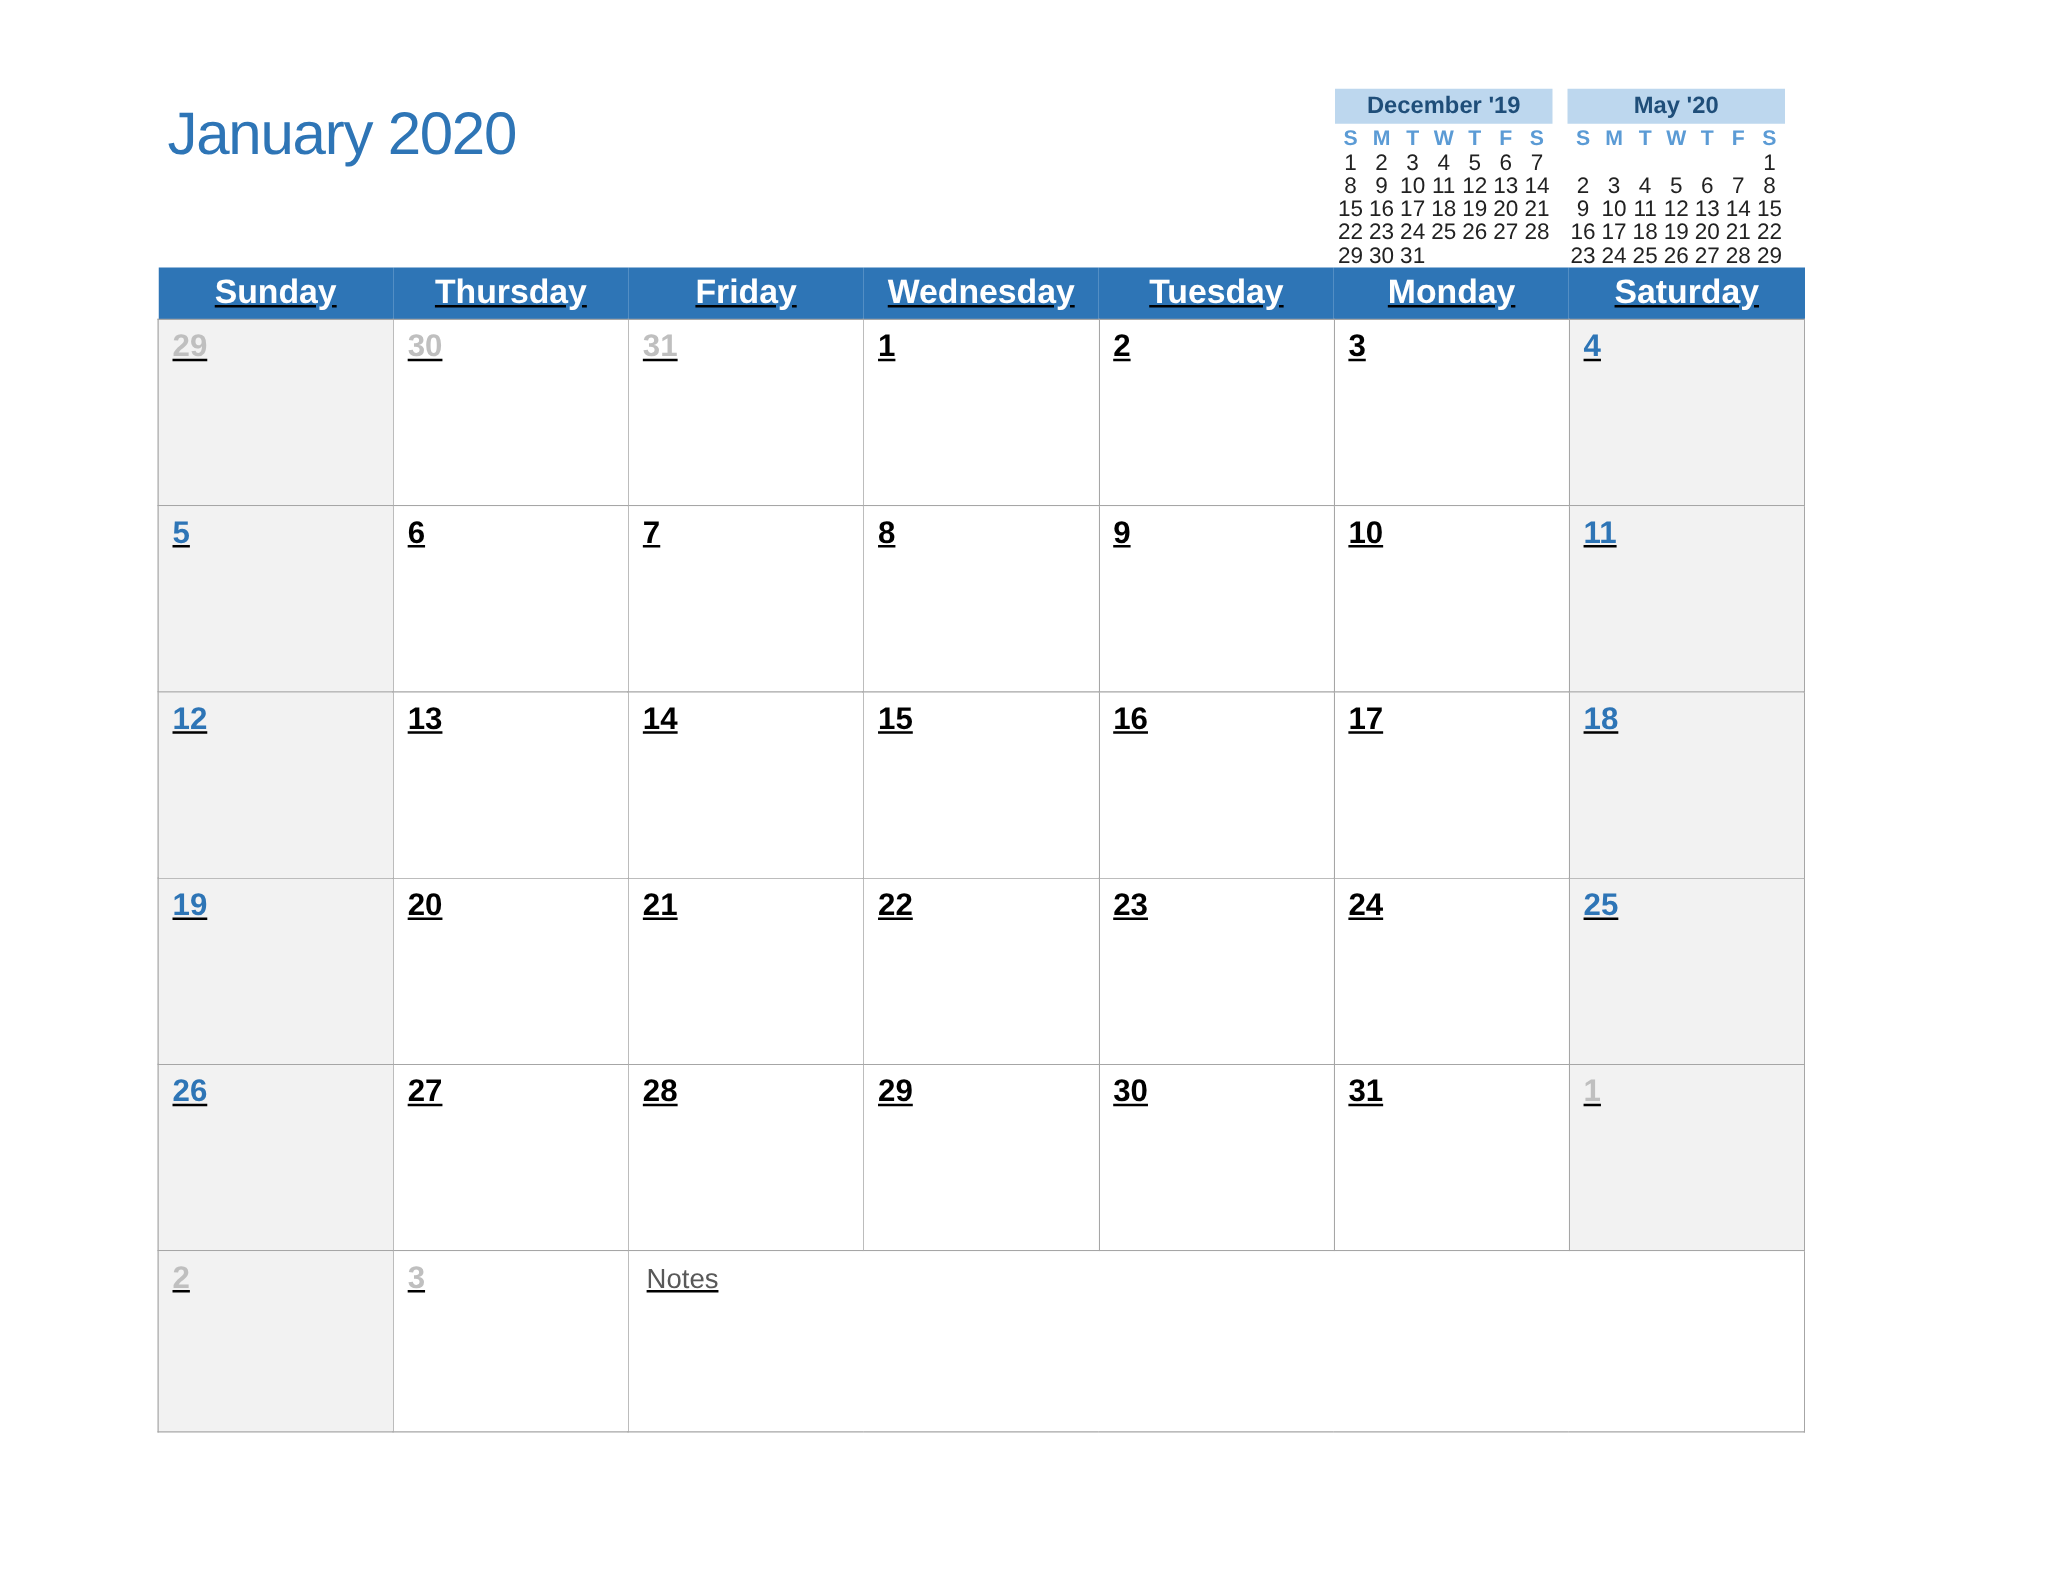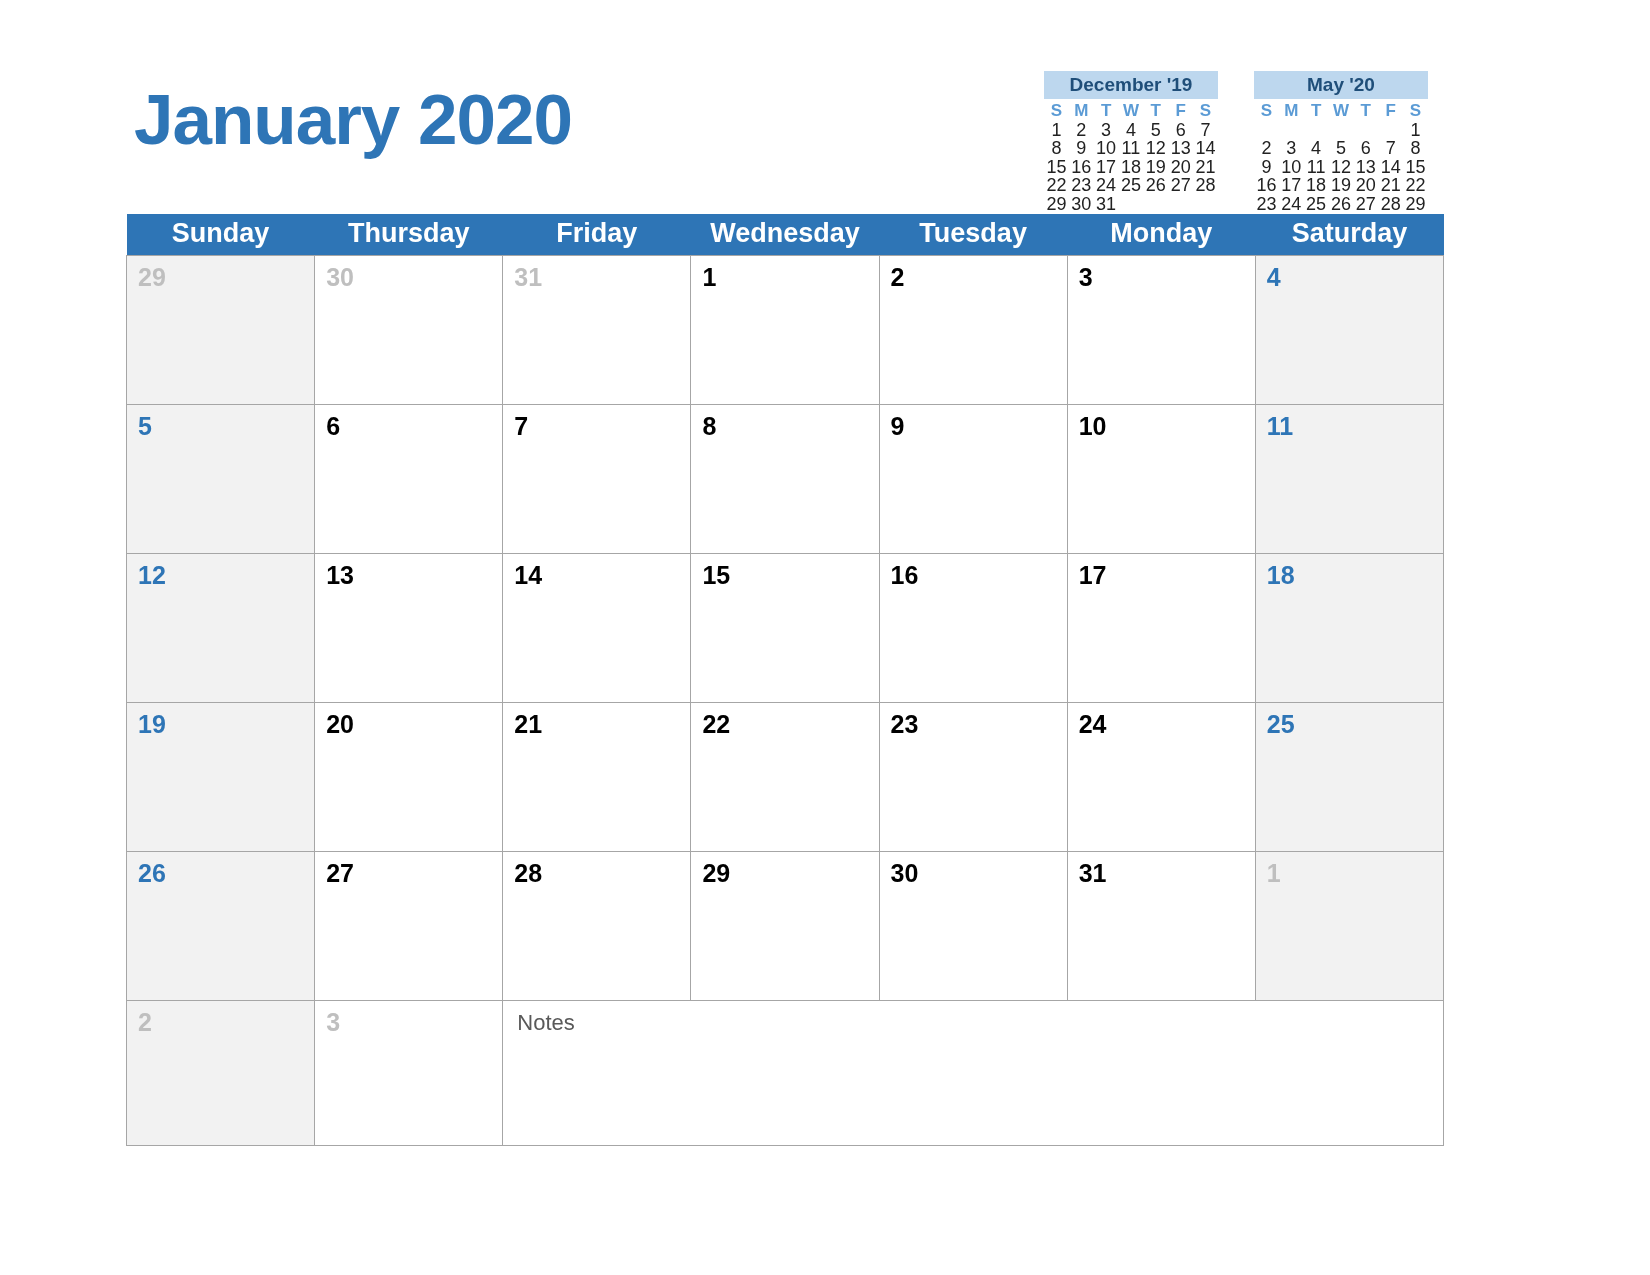--- a/index.html
+++ b/index.html
@@ -19,35 +19,35 @@
     width: 1650px;
     height: 1275px;
     background: #ffffff;
   }
 
   
   .title {
     position: absolute;
     left: 134px;
     top: 84px;
-    font-size: 71px;
-    font-weight: bold;
+    font-size: 48px;
+    font-weight: normal;
     color: #2E75B6;
     letter-spacing: -1px;
     line-height: 1;
     white-space: nowrap;
   }
 
   
   .minis {
     position: absolute;
-    left: 1044px;
+    left: 1068px;
     top: 71px;
     display: flex;
-    gap: 36px;
+    gap: 12px;
   }
   .mini {
     width: 174px;
   }
   .mini-title {
     background: #BDD7EE;
     color: #1F4E79;
     font-weight: bold;
     font-size: 19px;
     text-align: center;
@@ -76,20 +76,21 @@
   .mini td {
     color: #222222;
   }
 
   
   .grid {
     position: absolute;
     left: 126px;
     top: 214px;
     width: 1318px;
+    text-decoration: underline;
   }
   table.cal {
     border-collapse: collapse;
     width: 100%;
     table-layout: fixed;
   }
   table.cal thead th {
     background: #2E75B6;
     color: #ffffff;
     font-size: 27px;

